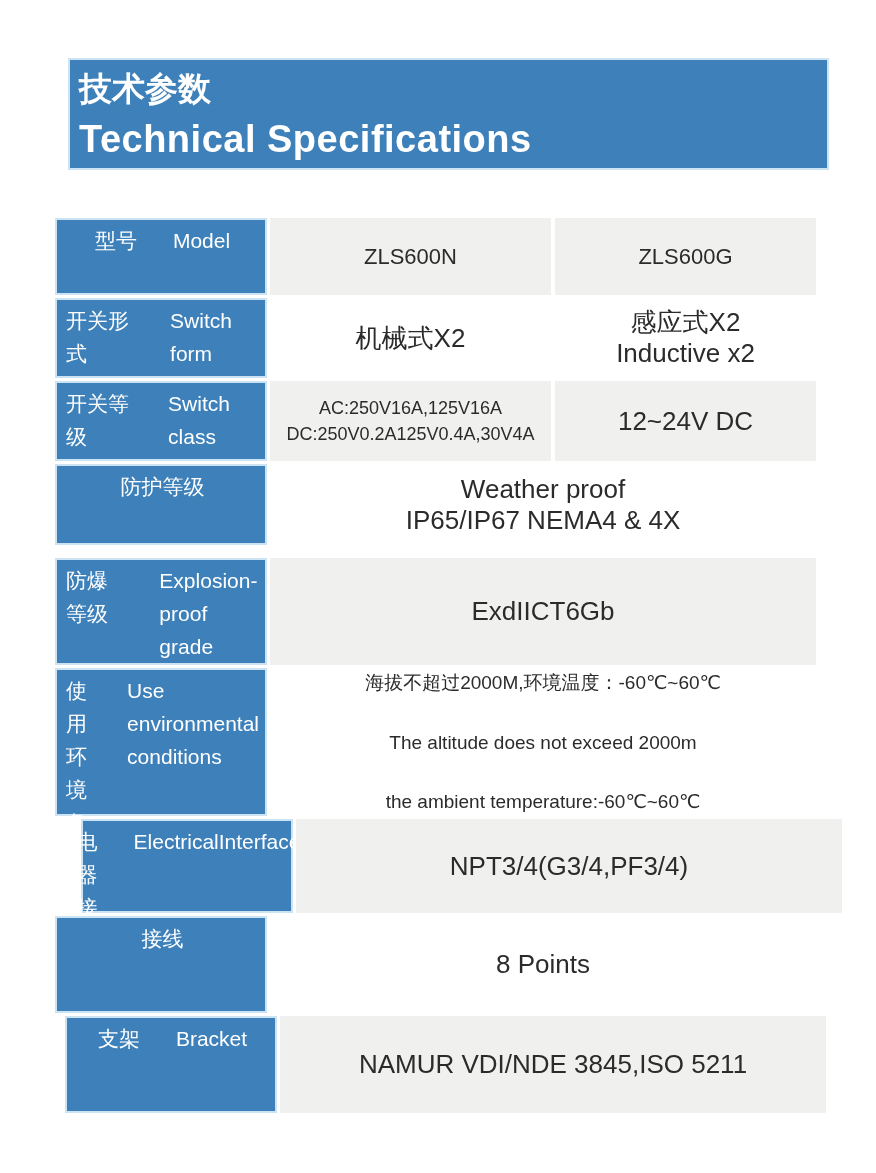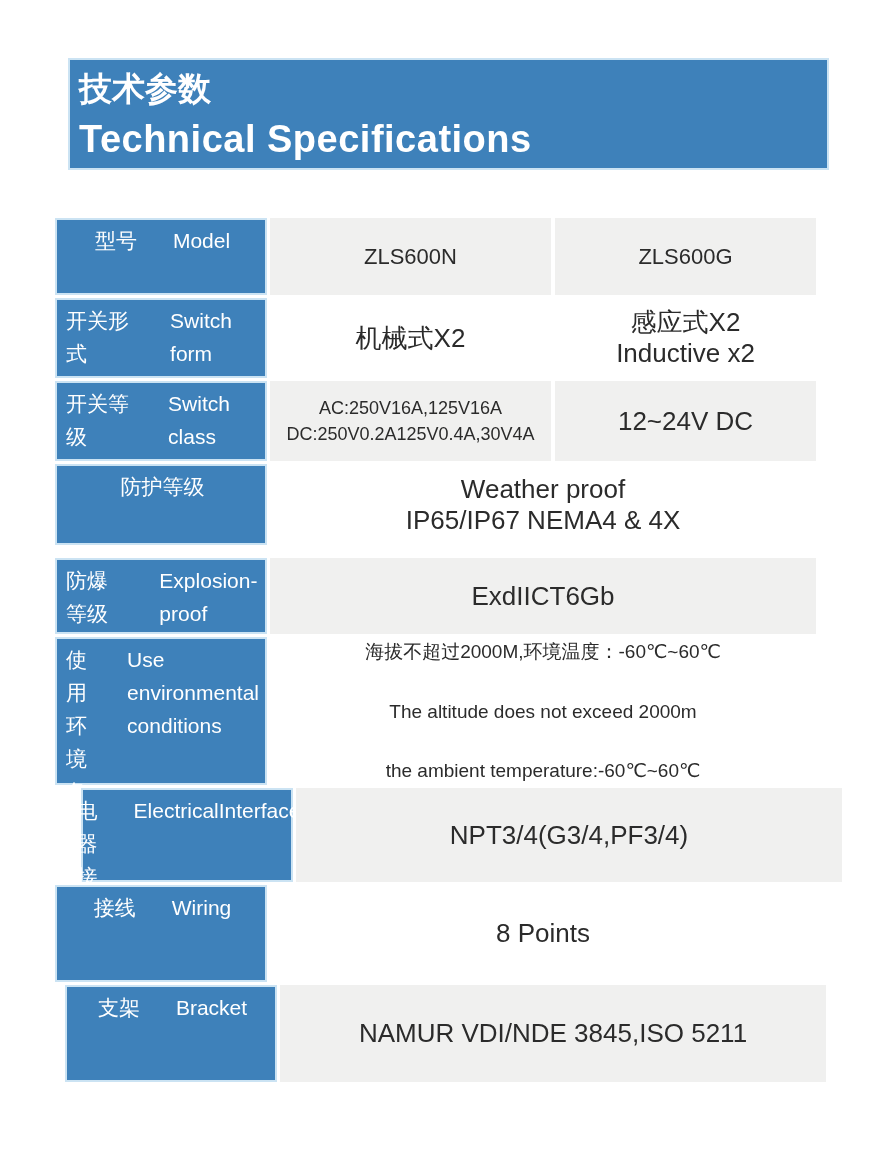--- a/index.html
+++ b/index.html
@@ -47,21 +47,21 @@
   }
   .c2 { width: 281px; flex: 0 0 281px; margin-right: 4px; }
   .c3 { flex: 1; }
   .merged { width: 546px; flex: 1; }
   .gray { background: var(--cell-gray, #f0f0ef); }
 
   .r1 { height: 77px; }
   .r2 { height: 80px; }
   .r3 { height: 80px; }
   .r4 { height: 81px; }
-  .r5 { height: 76px; margin-top: 13px; }
+  .r5 { height: 107px; margin-top: 13px; }
   .r6 { height: 148px; }
   .r7 { height: 94px; margin-left: 26px; }
   .r8 { height: 97px; }
   .r9 { height: 97px; margin-left: 10px; }
 
   .fs-big  { font-size: 22px; }
   .fs-small { font-size: 18px; line-height: 26px; }
   .fs-mid  { font-size: 19px; line-height: 29px; justify-content: space-between; }
 </style>
 </head>
@@ -170,21 +170,20 @@
     <div class="vals">
       <div class="cell merged gray">
         <div>NPT3/4(G3/4,PF3/4)</div>
       </div>
     </div>
   </div>
 
   <div class="row r8">
     <div class="label">
       <div class="zh">接线</div>
-      <div class="en">Wiring</div>
     </div>
     <div class="vals">
       <div class="cell merged">
         <div>8 Points</div>
       </div>
     </div>
   </div>
 
   <div class="row r9">
     <div class="label">

